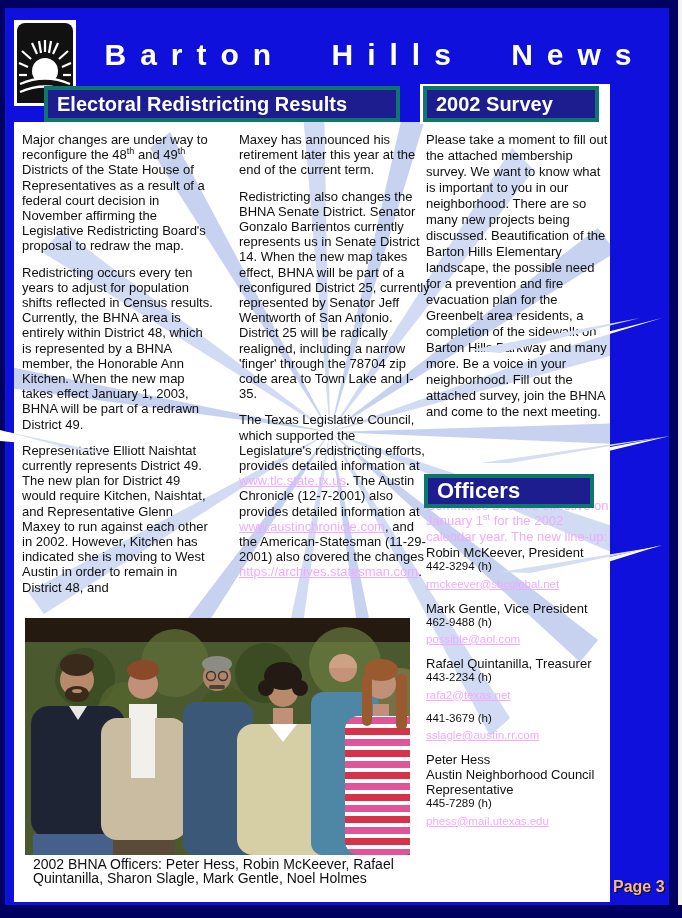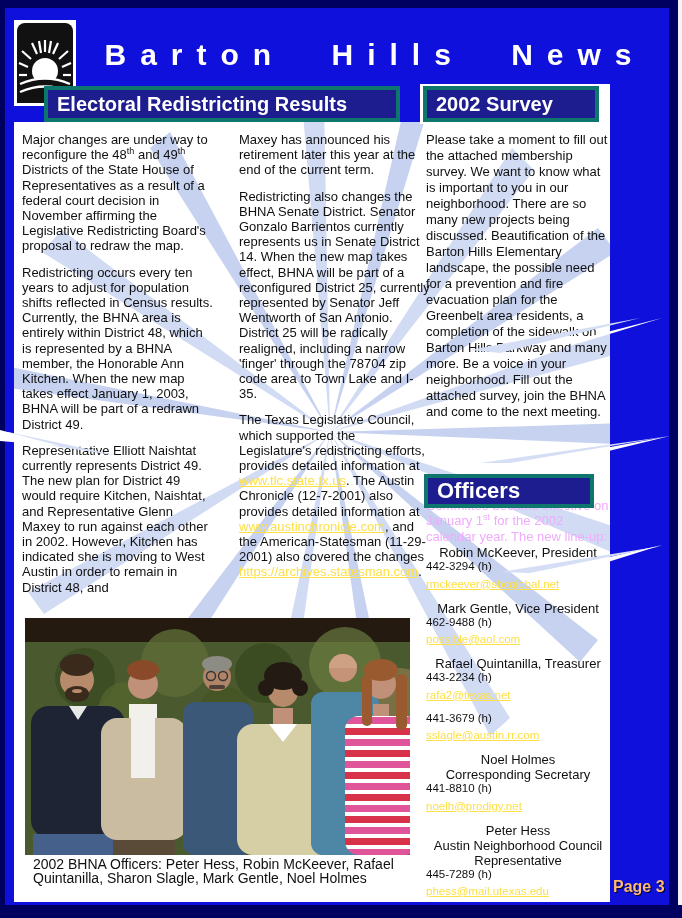--- a/index.html
+++ b/index.html
@@ -42,25 +42,25 @@
   .panel svg.burst{position:absolute;left:0;top:0;}
   
   .col{position:absolute;color:#101010;font-size:13px;line-height:15.2px;z-index:3;}
   .col p{margin:0 0 11px 0;}
   .col1{left:22px;top:132px;width:192px;}
   .col2{left:214px;top:132px;width:192px;margin-left:25px;}
   .col3{left:426px;top:132px;width:184px;line-height:16px;}
   .off-intro{position:absolute;left:426px;top:482px;width:186px;font-size:13px;line-height:15.5px;z-index:3;color:#f0abfc;}
   .off-list{position:absolute;left:426px;top:545px;width:184px;z-index:3;color:#101010;}
   .officer{margin-bottom:9px;}
-  .o-name{font-size:13px;line-height:15px;text-align:center;}
+  .o-name{font-size:13px;line-height:15px;}
   .o-phone{font-size:11.5px;line-height:13.5px;}
   .o-email{font-size:11.5px;line-height:13.5px;display:inline-block;}
   sup{font-size:9px;line-height:0;}
-  a.lnk{color:#fde047;text-decoration:underline;overflow-wrap:anywhere;cursor:pointer;}
+  a.lnk{color:#f0abfc;text-decoration:underline;overflow-wrap:anywhere;cursor:pointer;}
   
   .photo{position:absolute;left:25px;top:618px;width:385px;height:237px;z-index:3;background:#3c4c26;}
   .caption{position:absolute;left:33px;top:858px;width:382px;font-size:14px;line-height:13.5px;color:#101010;z-index:3;}
   
   .page-num{
     position:absolute;left:613px;top:878px;z-index:7;
     color:#fdba74;font-weight:bold;font-size:16px;
     text-shadow:1px 1px 0 #000033;
   }
   .comets{position:absolute;left:0;top:0;z-index:6;pointer-events:none;}
@@ -161,25 +161,20 @@
       <div class="o-name">Rafael Quintanilla, Treasurer</div>
       <div class="o-phone">443-2234 (h)</div>
       <a class="lnk o-email" href="#">rafa2@texas.net</a>
     </div>
 
     <div class="officer">
       <div class="o-phone">441-3679 (h)</div>
       <a class="lnk o-email" href="#">sslagle@austin.rr.com</a>
     </div>
 
-    <div class="officer">
-      <div class="o-name">Noel Holmes<br>Corresponding Secretary</div>
-      <div class="o-phone">441-8810 (h)</div>
-      <a class="lnk o-email" href="#">noelh@prodigy.net</a>
-    </div>
 
     <div class="officer">
       <div class="o-name">Peter Hess<br>Austin Neighborhood Council Representative</div>
       <div class="o-phone">445-7289 (h)</div>
       <a class="lnk o-email" href="#">phess@mail.utexas.edu</a>
     </div>
   </div>
 
   <div class="photo">
     <svg width="385" height="237" viewBox="0 0 385 237">

